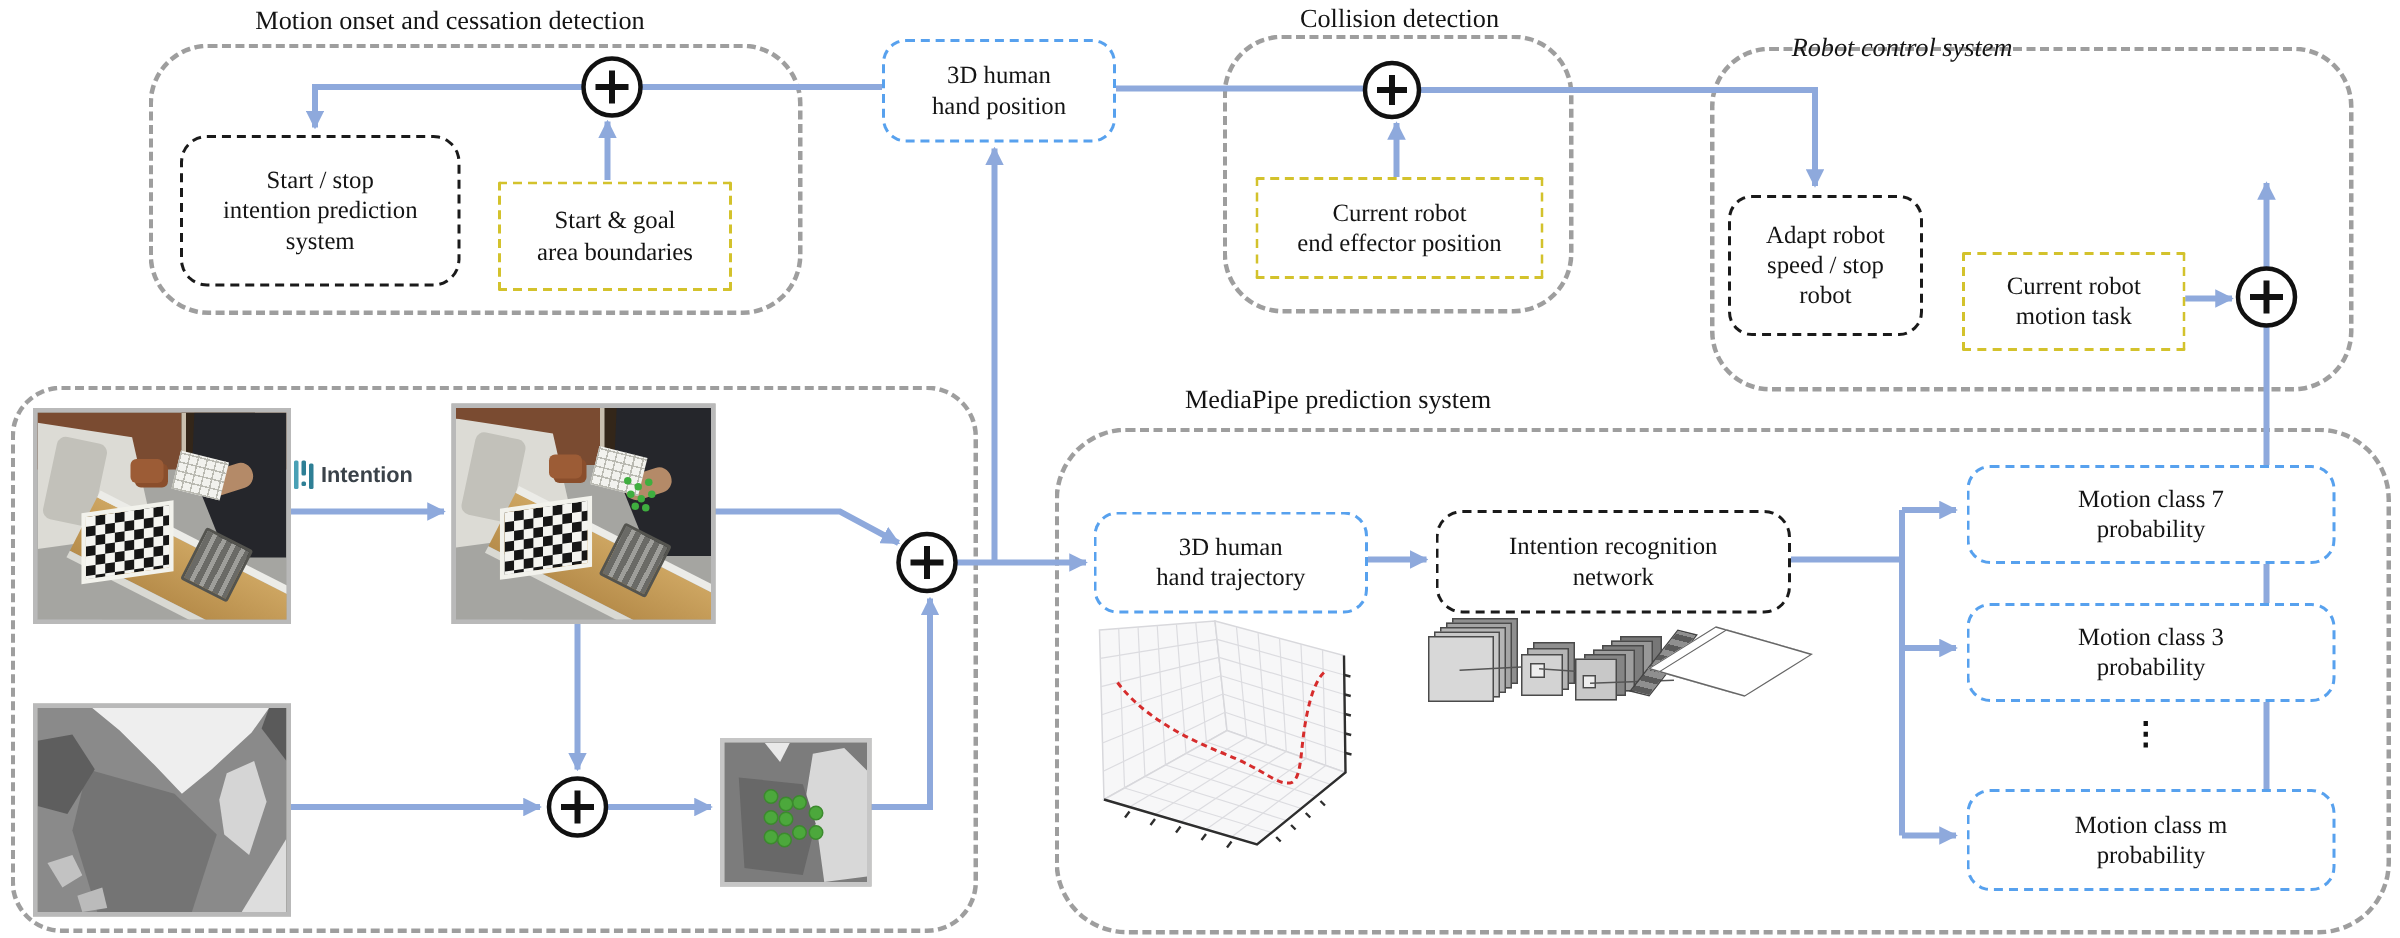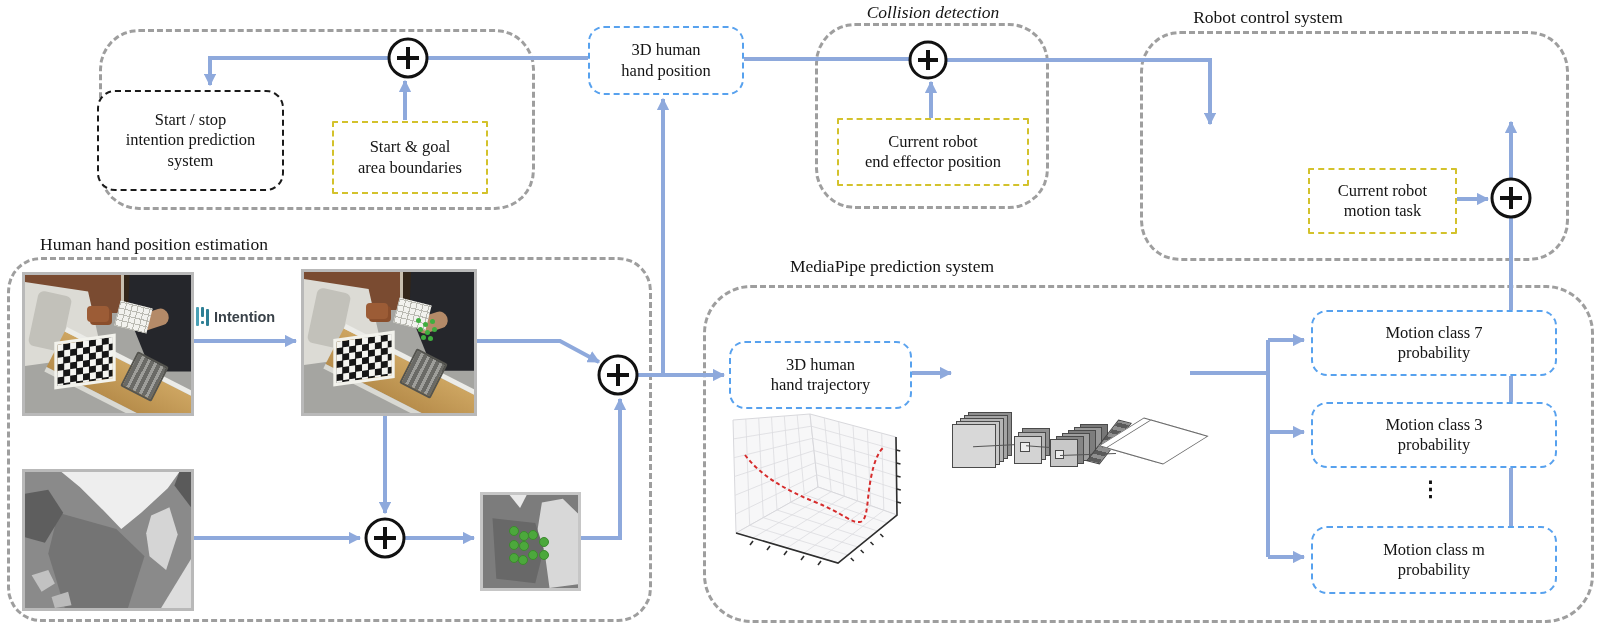--- a/index.html
+++ b/index.html
@@ -71,23 +71,23 @@
 <body>
 
 <div class="canvas">
 
   <div class="container" style="left:99px;top:29px;width:430px;height:175px;"></div>
   <div class="container" style="left:815px;top:23px;width:228px;height:180px;"></div>
   <div class="container" style="left:1140px;top:31px;width:423px;height:224px;"></div>
   <div class="container" style="left:7px;top:257px;width:639px;height:359px;border-radius:34px;"></div>
   <div class="container big" style="left:703px;top:285px;width:885px;height:332px;"></div>
 
-  <div class="gtitle center" style="left:933px;top:2px;font-style:italic;">Collision detection</div>
-  <div class="gtitle center" style="left:1268px;top:7px;">Robot control system</div>
-  <div class="gtitle" style="left:40px;top:234px;">Human hand position estimation</div>
+  <div class="gtitle center" style="left:300px;top:3px;">Motion onset and cessation detection</div>
+  <div class="gtitle center" style="left:933px;top:2px;">Collision detection</div>
+  <div class="gtitle center" style="left:1268px;top:21px;font-style:italic;">Robot control system</div>
   <div class="gtitle center" style="left:892px;top:256px;">MediaPipe prediction system</div>
 
   <svg class="wires" width="1600" height="625" viewBox="0 0 1600 625">
     <defs>
       <marker id="ah" viewBox="0 0 10 10" refX="9" refY="5" markerWidth="3.1" markerHeight="3.1" orient="auto-start-reverse">
         <path d="M0,0 L10,5 L0,10 z" fill="#8ea9dc"></path>
       </marker>
     </defs>
     <g stroke="#8ea9dc" stroke-width="4" fill="none">
       <path d="M389,58 H210 V85" marker-end="url(#ah)"></path>
@@ -132,48 +132,57 @@
         <circle cx="618" cy="375" r="19" fill="#fff" stroke="#111" stroke-width="3"></circle>
         <path d="M607,375 H629 M618,364 V386" stroke="#111" stroke-width="4"></path>
       </g>
       <g>
         <circle cx="385" cy="538" r="19" fill="#fff" stroke="#111" stroke-width="3"></circle>
         <path d="M374,538 H396 M385,527 V549" stroke="#111" stroke-width="4"></path>
       </g>
     </g>
   </svg>
 
-  <div class="box black" style="left:97px;top:90px;width:183px;height:97px;">
+  <div class="box black" style="left:120px;top:90px;width:183px;height:97px;">
     <span class="label">Start / stop
 intention prediction
 system</span>
     </div>
   <div class="box yellow" style="left:332px;top:121px;width:152px;height:69px;">
     <span class="label">Start &amp; goal
 area boundaries</span>
     </div>
 
   <div class="box blue" style="left:588px;top:26px;width:152px;height:65px;">
     <span class="label">3D human
 hand position</span>
     </div>
 
   <div class="box yellow" style="left:837px;top:118px;width:188px;height:64px;">
     <span class="label">Current robot
 end effector position</span>
     </div>
 
+  <div class="box black" style="left:1152px;top:130px;width:126px;height:90px;border-radius:16px;">
+    <span class="label">Adapt robot
+speed / stop
+robot</span>
+    </div>
   <div class="box yellow" style="left:1308px;top:168px;width:145px;height:62px;">
     <span class="label">Current robot
 motion task</span>
     </div>
 
   <div class="box blue" style="left:729px;top:341px;width:179px;height:64px;">
     <span class="label">3D human
 hand trajectory</span>
+    </div>
+  <div class="box black" style="left:957px;top:340px;width:233px;height:65px;">
+    <span class="label">Intention recognition
+network</span>
     </div>
   <div class="box blue" style="left:1311px;top:310px;width:242px;height:62px;">
     <span class="label">Motion class 7
 probability</span>
     </div>
   <div class="box blue" style="left:1311px;top:402px;width:242px;height:62px;">
     <span class="label">Motion class 3
 probability</span>
     </div>
   <div class="box blue" style="left:1311px;top:526px;width:242px;height:64px;">

